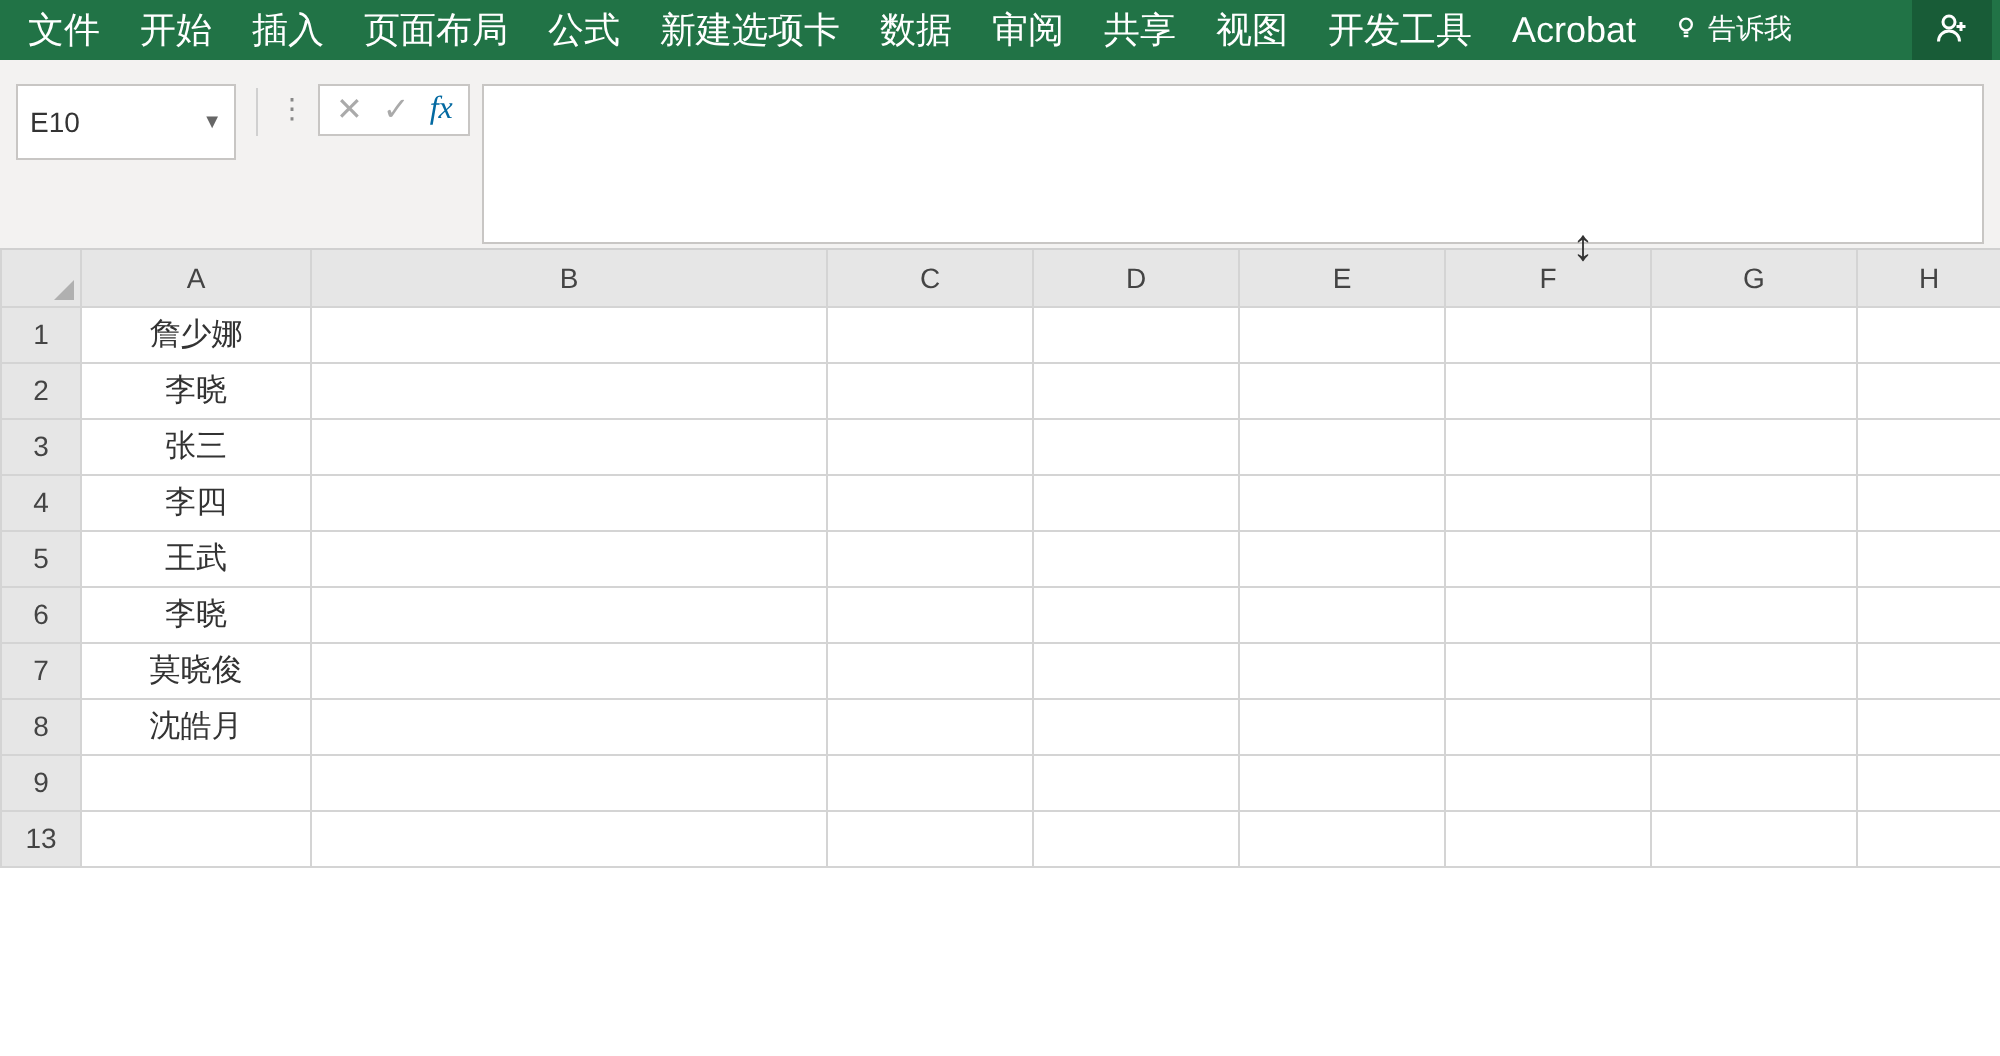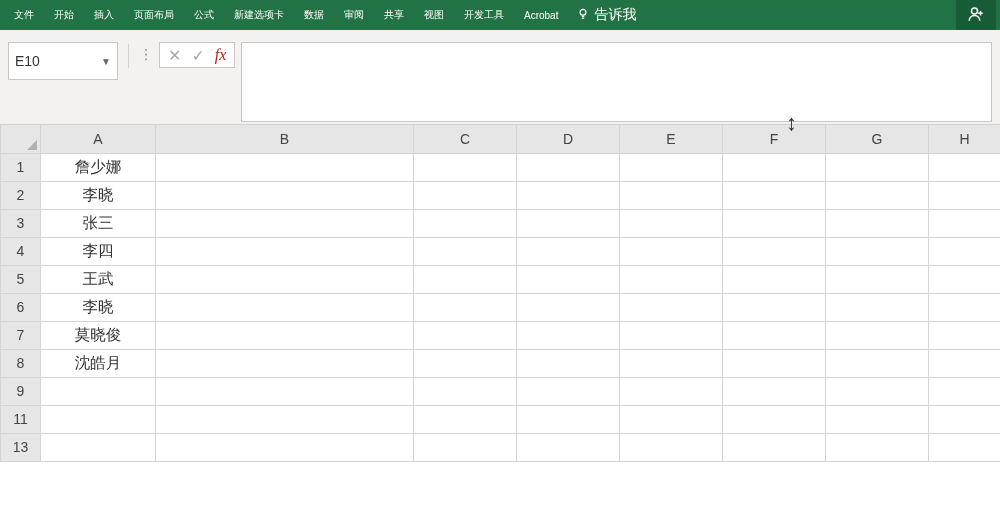--- a/index.html
+++ b/index.html
@@ -1,32 +1,32 @@
 <!DOCTYPE html>
 <html><head>
 <meta charset="utf-8">
 <style>
   * { box-sizing: border-box; margin: 0; padding: 0; }
   body { font-family: "Microsoft YaHei", Arial, sans-serif; font-size: 14px; background: #fff; overflow: hidden; width: 1000px; height: 528px; }
   
   .ribbon { background: #217346; height: 30px; display: flex; align-items: center; padding: 0 4px; color: #fff; }
-  .ribbon-tab { padding: 0 10px; height: 30px; display: flex; align-items: center; cursor: pointer; font-size: 10px; }
+  .ribbon-tab { padding: 0 10px; height: 30px; display: flex; align-items: center; cursor: pointer; font-size: 18px; }
   .ribbon-spacer { flex: 1; }
   .tell-me { display: flex; align-items: center; gap: 4px; padding: 0 8px; }
   .share-btn { background: #185c37; width: 40px; height: 30px; display: flex; align-items: center; justify-content: center; }
   
   .formula-bar { height: 95px; background: #f3f2f1; border-bottom: 1px solid #d0d0d0; display: flex; align-items: flex-start; padding: 8px; gap: 6px; }
   .name-box { width: 110px; height: 38px; background: #fff; border: 1px solid #c8c6c4; display: flex; align-items: center; padding: 0 6px; position: relative; margin-top: 4px; }
   .name-box-text { flex: 1; font-size: 14px; color: #333; }
   .name-box-dd { color: #666; font-size: 10px; }
   .fb-sep { width: 1px; height: 24px; background: #d0d0d0; margin: 6px 4px 0; }
   .fb-dots { color: #888; margin-top: 8px; font-size: 14px; }
   .fb-btns { display: flex; gap: 10px; align-items: center; background: #fff; border: 1px solid #c8c6c4; height: 26px; padding: 0 8px; margin-top: 4px; }
   .fb-btn { color: #aaa; cursor: pointer; font-size: 16px; }
-  .fb-fx { font-style: italic; color: #b91c1c; font-family: "Times New Roman", serif; font-size: 16px; }
+  .fb-fx { font-style: italic; color: #0369a1; font-family: "Times New Roman", serif; font-size: 16px; }
   .formula-input { flex: 1; height: 80px; background: #fff; border: 1px solid #c8c6c4; margin-top: 4px; padding: 4px 8px; }
   
   .grid-wrap { position: relative; }
   .resize-cursor { position: absolute; left: 786px; top: -15px; font-size: 22px; color: #333; pointer-events: none; z-index: 10; }
   
   table.sheet { border-collapse: collapse; table-layout: fixed; width: 1000px; }
   .sheet th, .sheet td { border: 1px solid #d4d4d4; height: 28px; font-weight: normal; }
   .sheet thead th { background: #e6e6e6; color: #444; font-size: 14px; text-align: center; border-top: none; }
   .corner { width: 40px; background: #e6e6e6; position: relative; }
   .corner::after { content: ""; position: absolute; right: 3px; bottom: 3px; width: 0; height: 0; border-left: 10px solid transparent; border-bottom: 10px solid #b0b0b0; }
@@ -209,31 +209,20 @@
           <td class="cell"></td>
           <td class="cell"></td>
           <td class="cell"></td>
           <td class="cell"></td>
           <td class="cell"></td>
           <td class="cell"></td>
           <td class="cell"></td>
           <td class="cell"></td>
         </tr>
         <tr>
-          <td class="rowhdr">11</td>
-          <td class="cell"></td>
-          <td class="cell"></td>
-          <td class="cell"></td>
-          <td class="cell"></td>
-          <td class="cell"></td>
-          <td class="cell"></td>
-          <td class="cell"></td>
-          <td class="cell"></td>
-        </tr>
-        <tr>
           <td class="rowhdr">13</td>
           <td class="cell"></td>
           <td class="cell"></td>
           <td class="cell"></td>
           <td class="cell"></td>
           <td class="cell"></td>
           <td class="cell"></td>
           <td class="cell"></td>
           <td class="cell"></td>
         </tr>

